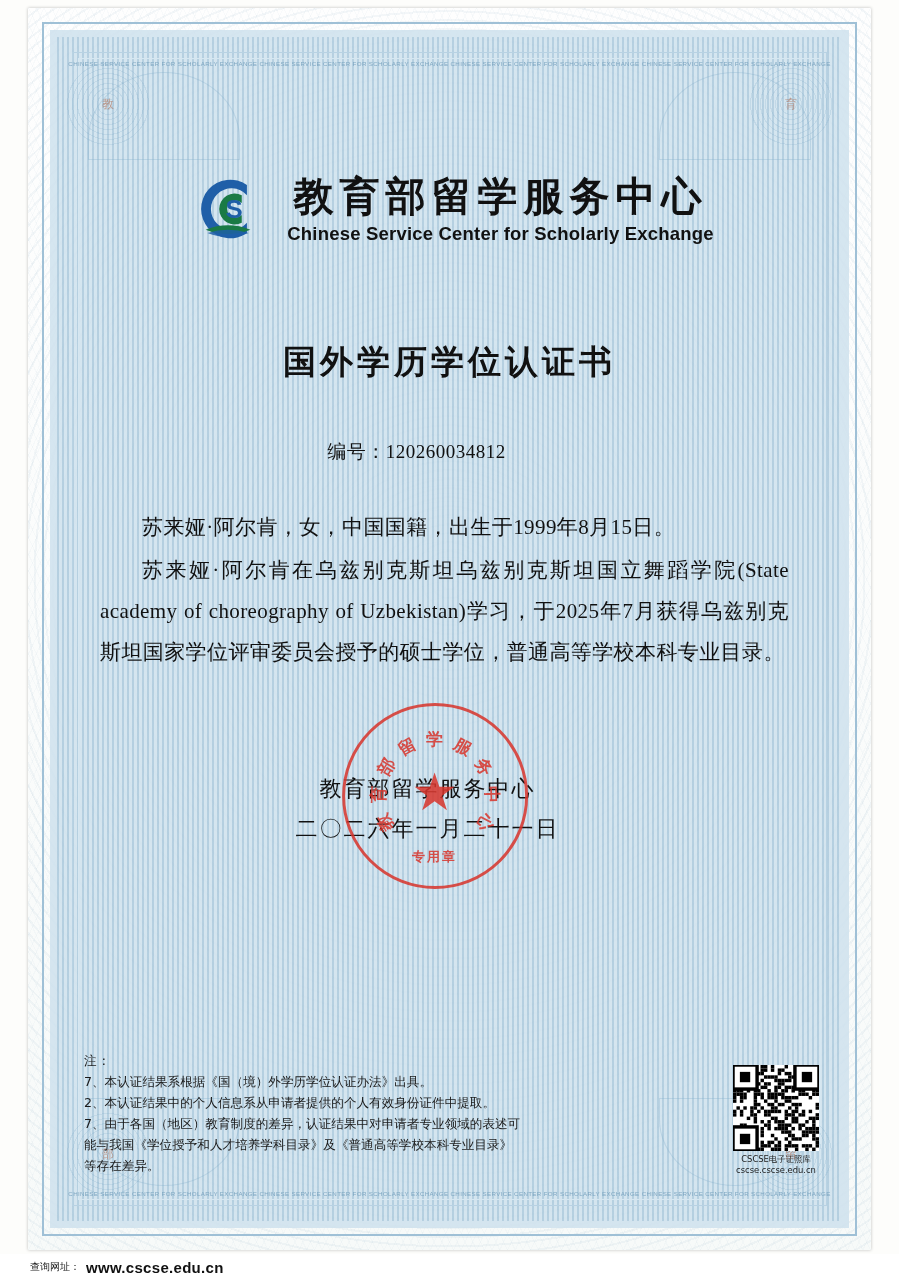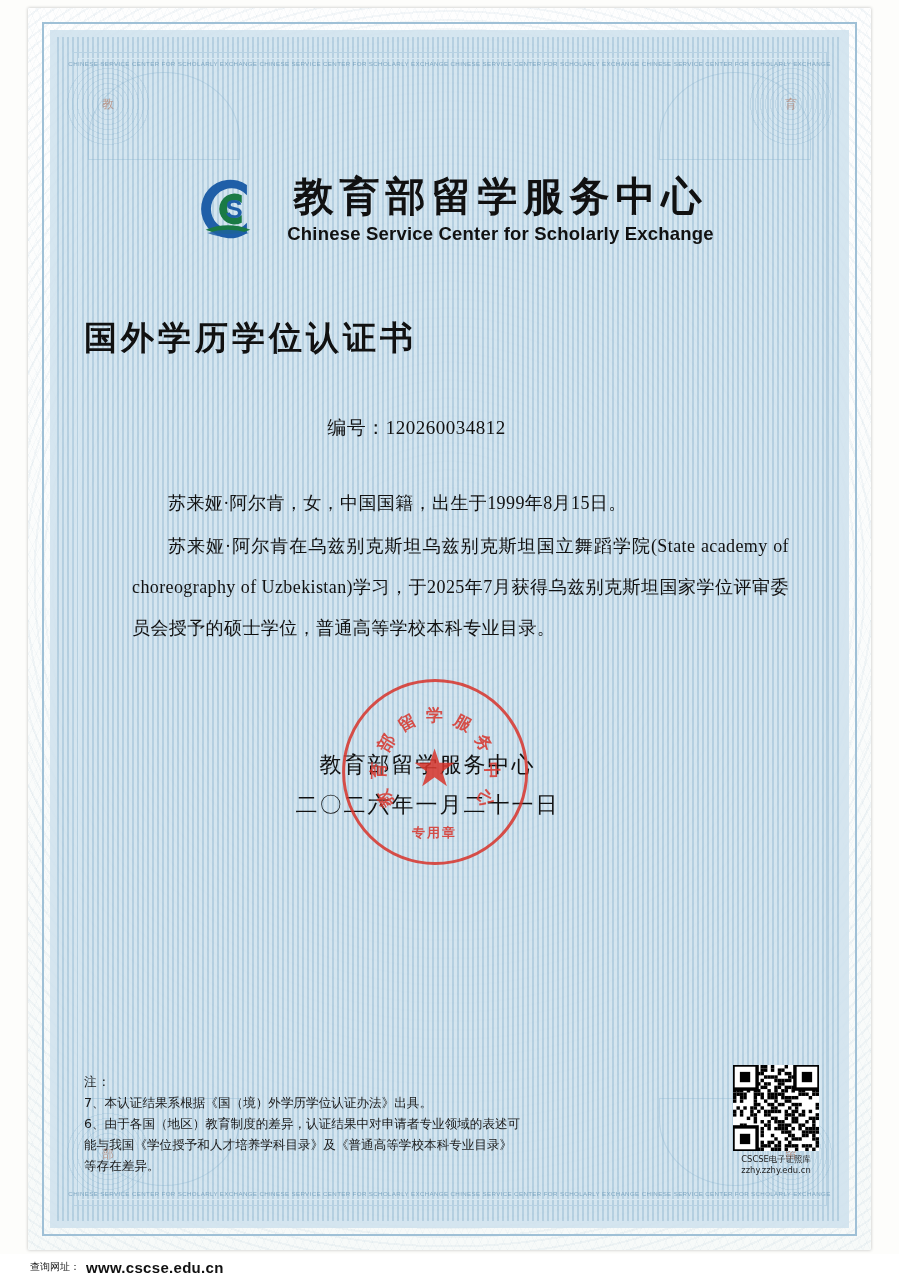--- a/index.html
+++ b/index.html
@@ -163,44 +163,45 @@
   .org-en {
     font-family: "Liberation Sans", sans-serif;
     font-size: 18.5px;
     font-weight: bold;
     letter-spacing: .2px;
     color: #111;
     margin-top: 4px;
   }
 
   .cert-title {
+    text-align: center;
     font-family: Liberation Mono, monospace;
     font-size: 33px;
     font-weight: bold;
     letter-spacing: 4px;
     color: #111;
-    margin-top: 64px;
+    margin-top: 88px;
   }
 
   .cert-no {
     text-align: center;
     font-size: 19px;
     color: #111;
     margin-top: 54px;
     padding-right: 66px;
     letter-spacing: .5px;
   }
 
   .body-text {
     margin-top: 42px;
-    font-size: 18px;
+    font-size: 21px;
     line-height: 41px;
     color: #111;
     text-align: justify;
-    padding: 0 26px 0 48px;
+    padding: 0 26px 0 16px;
     letter-spacing: .4px;
   }
   .body-text p {
     margin: 0 0 2px 0;
     text-indent: 2em;
   }
 
   
   .signature {
     position: relative;
@@ -424,21 +425,22 @@
         <div class="sig-line">教育部留学服务中心</div>
         <div class="sig-line">二〇二六年一月二十一日</div>
       </div>
 
     </div>
 
     <div class="footer-area">
       <div class="notes">
         <div class="note-head">注：</div>
         <div>7、本认证结果系根据《国（境）外学历学位认证办法》出具。</div>
-        <div>6、由于各国（地区）教育制度的差异，认证结果中对申请者专业领域的表述可</div>
+        <div>2、本认证结果中的个人信息系从申请者提供的个人有效身份证件中提取。</div>
+        <div>7、由于各国（地区）教育制度的差异，认证结果中对申请者专业领域的表述可</div>
         <div>能与我国《学位授予和人才培养学科目录》及《普通高等学校本科专业目录》</div>
         <div>等存在差异。</div>
       </div>
 
       <div class="qr-block">
         <div class="qr" id="qr-canvas"><svg width="86" height="86" viewBox="0 0 25 25">
               <rect width="25" height="25" fill="#fff"></rect>
               <rect x="8" y="0" width="1" height="1" fill="#000"></rect>
               <rect x="9" y="0" width="1" height="1" fill="#000"></rect>
               <rect x="11" y="0" width="1" height="1" fill="#000"></rect>
@@ -672,21 +674,21 @@
               <rect x="23" y="24" width="1" height="1" fill="#000"></rect>
               <rect x="0" y="0" width="7" height="7" fill="none" stroke="#000" stroke-width="1"></rect>
               <rect x="2" y="2" width="3" height="3" fill="#000"></rect>
               <rect x="18" y="0" width="7" height="7" fill="none" stroke="#000" stroke-width="1"></rect>
               <rect x="20" y="2" width="3" height="3" fill="#000"></rect>
               <rect x="0" y="18" width="7" height="7" fill="none" stroke="#000" stroke-width="1"></rect>
               <rect x="2" y="20" width="3" height="3" fill="#000"></rect>
             </svg></div>
         <div class="qr-caption">
           <div>CSCSE电子证照库</div>
-          <div>zzhy.zzhy.edu.cn</div>
+          <div>cscse.cscse.edu.cn</div>
         </div>
       </div>
     </div>
 
   </div>
 
   <div class="bottom-bar">
     <span class="label">查询网址：</span>
     <span class="url">www.cscse.edu.cn</span>
   </div>

